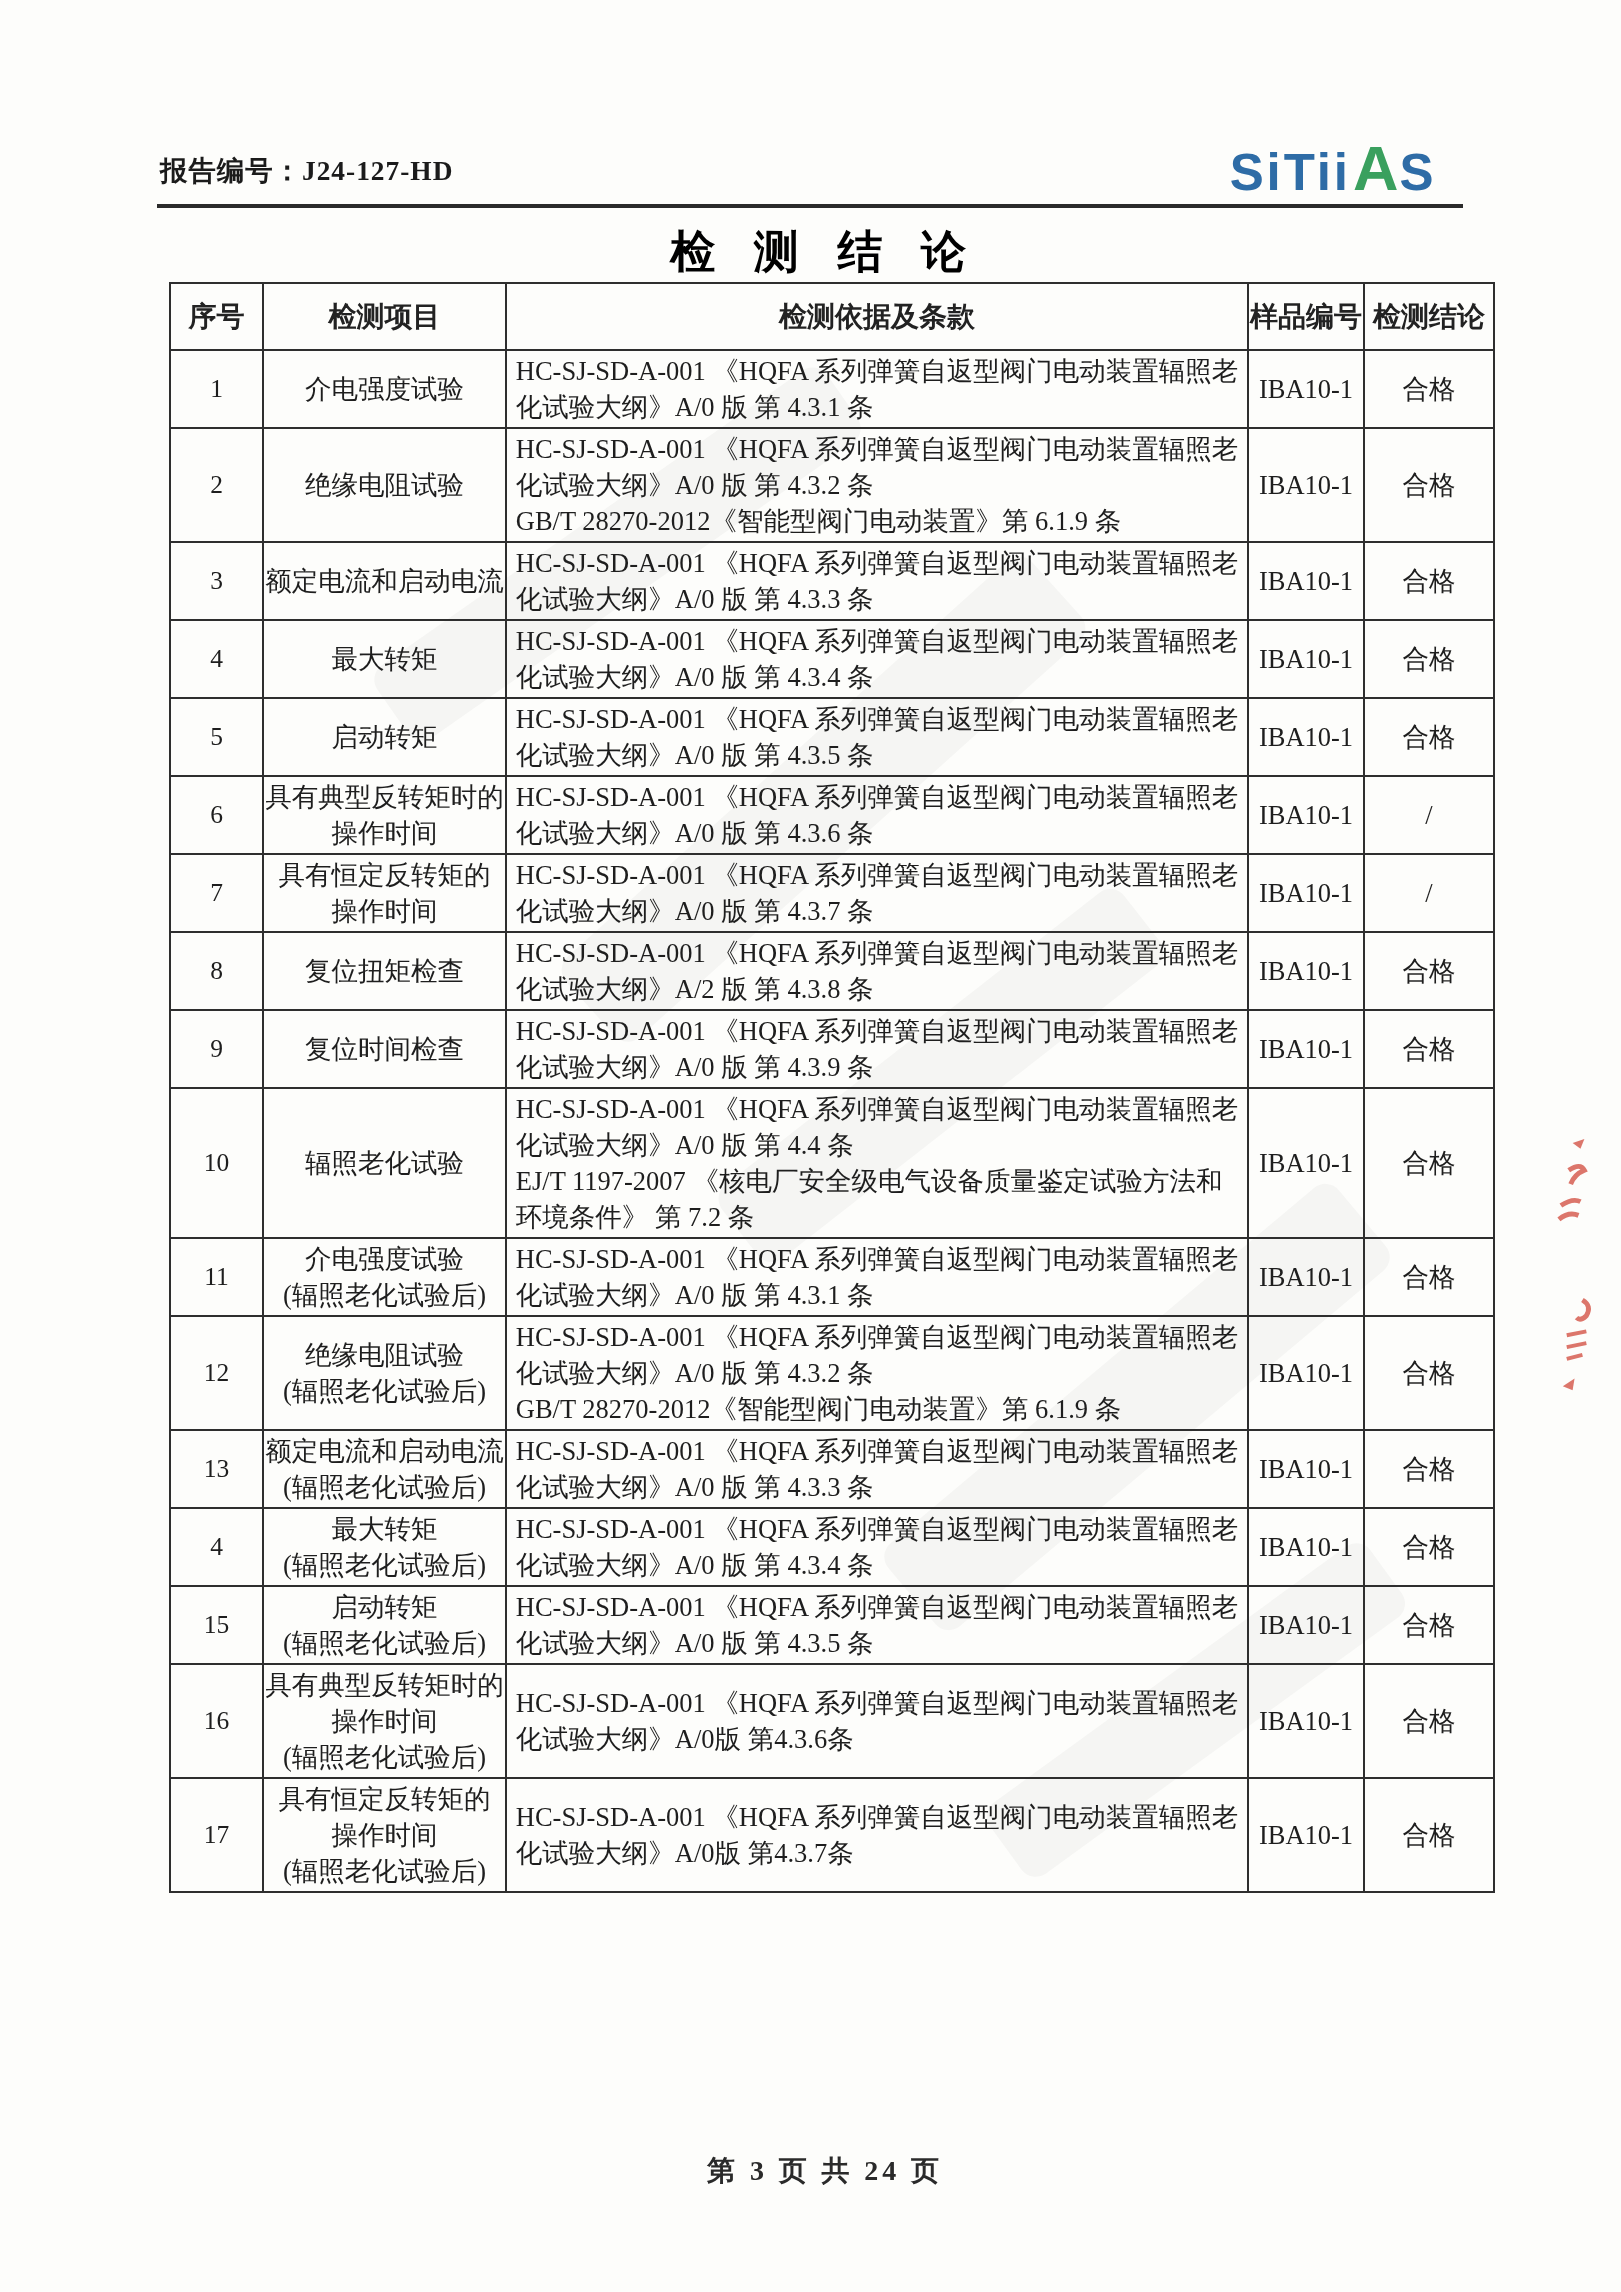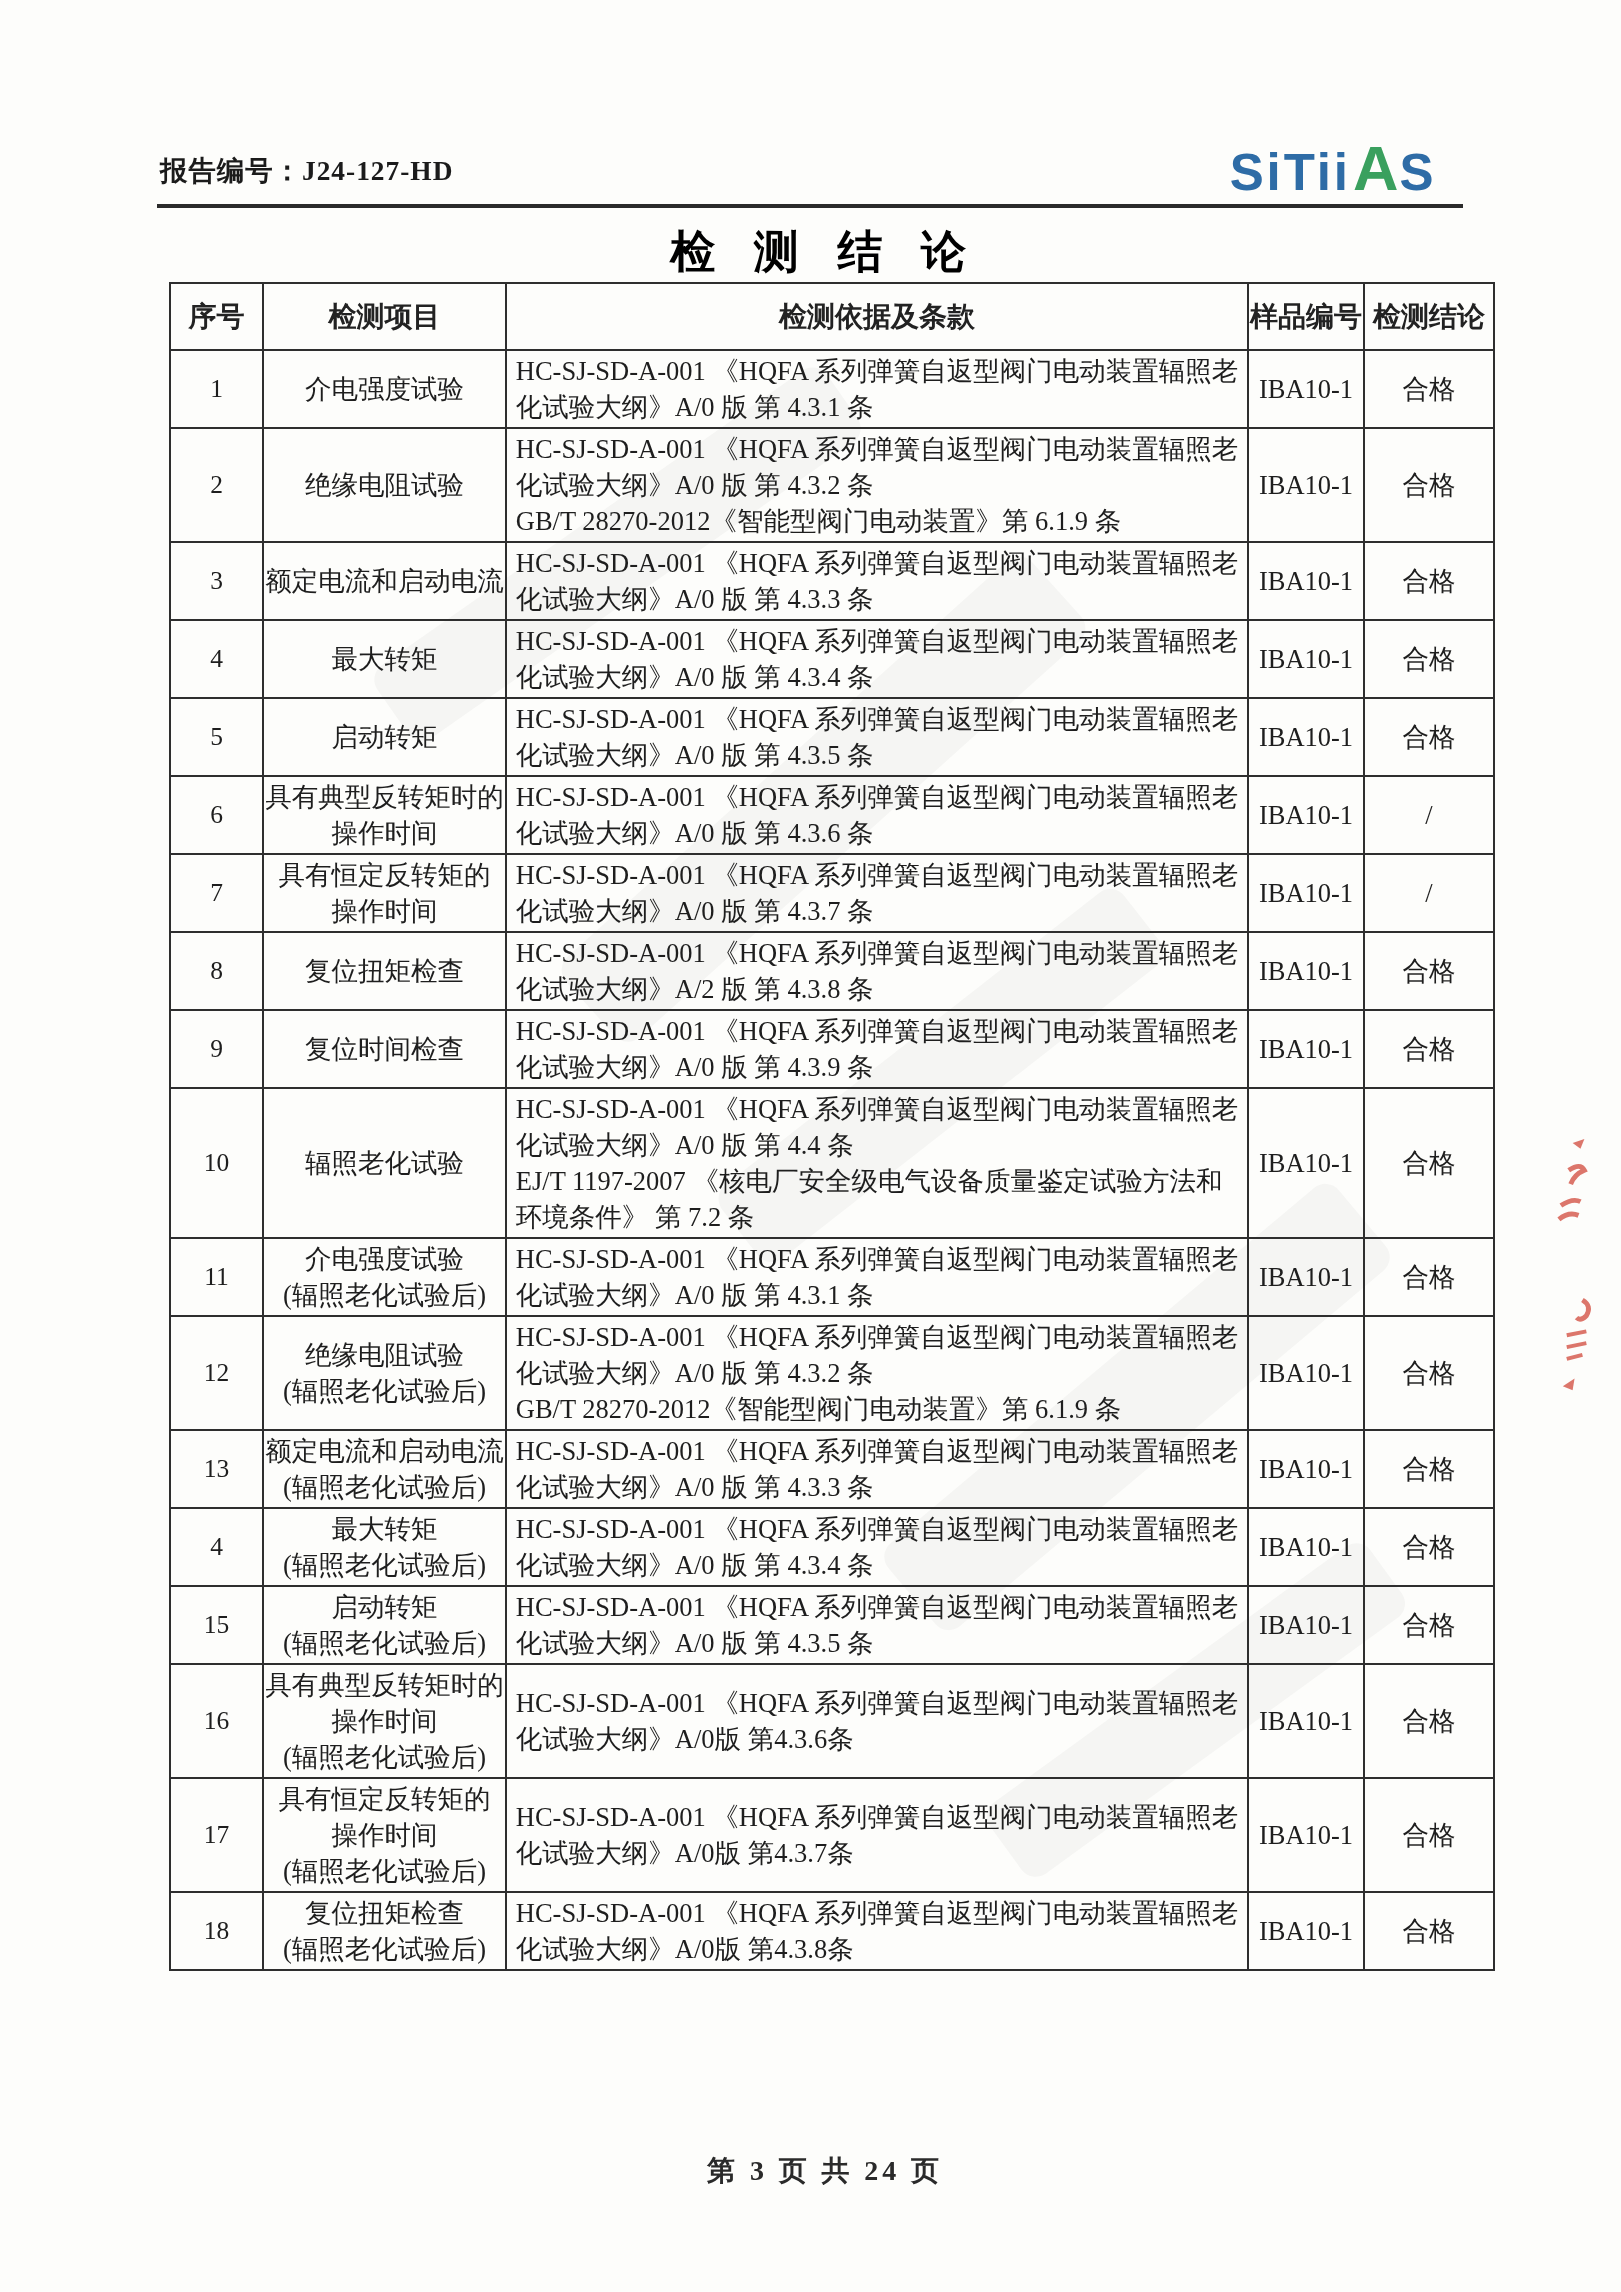--- a/index.html
+++ b/index.html
@@ -326,28 +326,20 @@
         </tr>
         <tr>
           <td class="cell-no">17</td>
           <td class="cell-item">具有恒定反转矩的
 操作时间
 (辐照老化试验后)</td>
           <td class="cell-basis">HC-SJ-SD-A-001 《HQFA 系列弹簧自返型阀门电动装置辐照老化试验大纲》A/0版  第4.3.7条</td>
           <td class="cell-sample">IBA10-1</td>
           <td class="cell-result">合格</td>
         </tr>
-        <tr>
-          <td class="cell-no">18</td>
-          <td class="cell-item">复位扭矩检查
-(辐照老化试验后)</td>
-          <td class="cell-basis">HC-SJ-SD-A-001 《HQFA 系列弹簧自返型阀门电动装置辐照老化试验大纲》A/0版  第4.3.8条</td>
-          <td class="cell-sample">IBA10-1</td>
-          <td class="cell-result">合格</td>
-        </tr>
       </tbody>
   </table>
 
   <div class="page-footer">第 3 页  共 24 页</div>
 
   <svg class="red-mark" style="left:1555px; top:1137px;" width="47" height="98" viewBox="0 0 48 100">
     <path d="M18 6 L30 2 L26 12 Z" fill="#d9685c"></path>
     <path d="M14 34 Q26 26 30 34 Q20 38 16 48" fill="none" stroke="#d9685c" stroke-width="5"></path>
     <path d="M6 70 Q18 62 26 66 M4 84 Q14 76 24 80" fill="none" stroke="#d9685c" stroke-width="5"></path>
   </svg>

